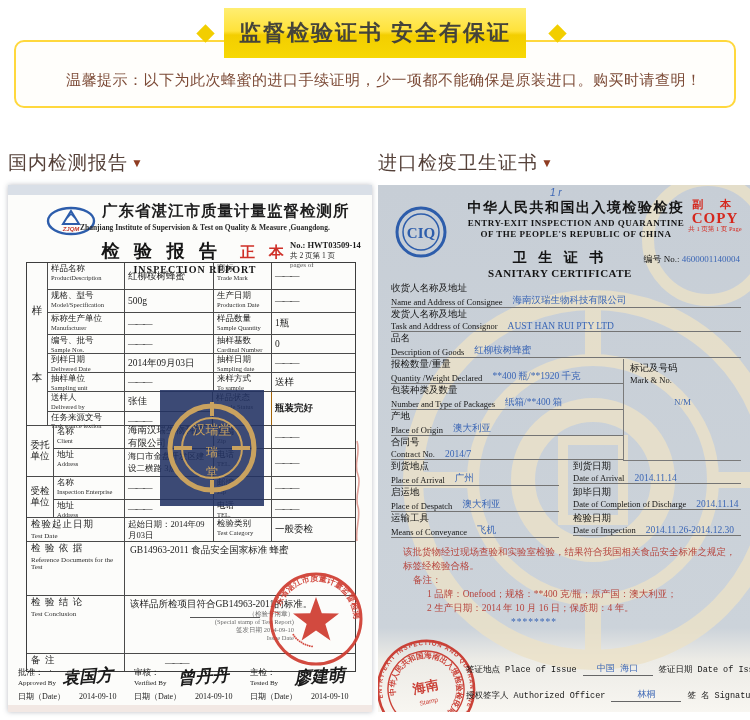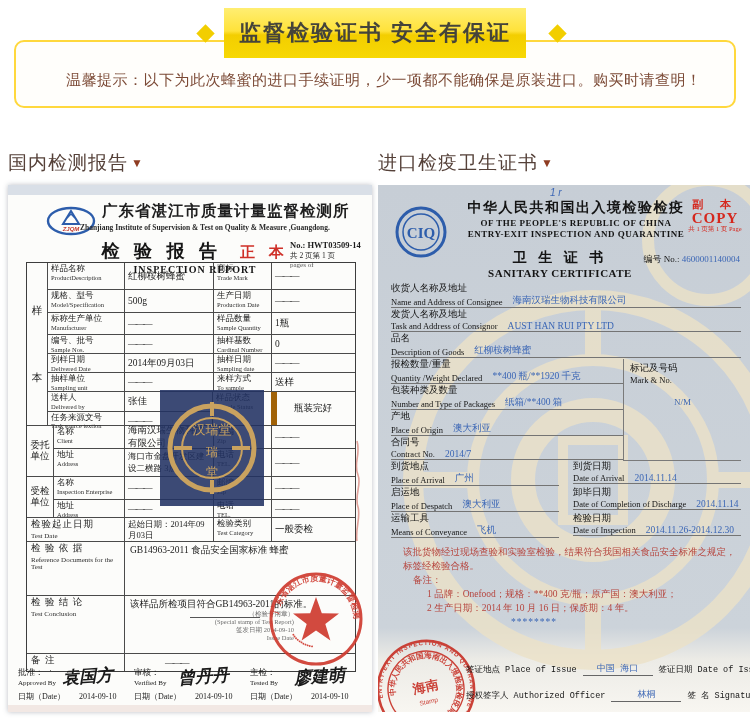--- a/index.html
+++ b/index.html
@@ -57,21 +57,21 @@
   .sec-a { display:flex; }
   .side-a { width:20px; display:flex; flex-direction:column; justify-content:space-around; align-items:center;
     font-size:10.5px; padding:14px 0; }
   .rows-a { flex:1; border-left:1px solid #4a4a4a; }
   .r78 { display:flex; border-top:1px solid #4a4a4a; height:34px; }
   .r78-left { display:flex; flex-direction:column; flex:1; }
   .r78-left .mini { display:flex; flex:1; }
   .r78-left .mini + .mini { border-top:1px solid #4a4a4a; }
   .r78-right { width:143px; display:flex; border-left:1px solid #4a4a4a; }
   .r78-right .c4i { width:58px; padding:1px 3px; }
-  .r78-right .c5i { flex:1; border-left:6px solid #a16207; padding:1px 17px; font-size:9.5px; display:flex; align-items:center; }
+  .r78-right .c5i { flex:1; border-left:1px solid #a16207; padding:1px 3px; font-size:9.5px; display:flex; align-items:center;font-weight:bold; }
   .secbc { display:flex; border-top:1px solid #4a4a4a; }
   .side-bc { width:26px; display:flex; align-items:center; justify-content:center; text-align:center;
     font-size:9.5px; line-height:11px; padding:1px; }
   .rows-bc { flex:1; border-left:1px solid #4a4a4a; }
   .c2b { width:70px; }
   .wide-lab { width:97px; padding:2px 4px; }
   .wide-lab .cn { font-size:9.5px; letter-spacing:1px; }
   .wide-lab .en { font-size:7px; margin-top:3px; color:#2e2e2e; }
   .dval { font-size:8.5px; line-height:10.5px; padding-top:1px; }
   .basis-val, .concl-val { font-size:9.5px; padding:2px 5px; position:relative; }
@@ -477,22 +477,22 @@
     <div class="pen-note">1 r</div>
 
     <svg class="ciq-logo" viewBox="0 0 54 54">
       <circle cx="27" cy="27" r="24" fill="none" stroke="#2d5dab" stroke-width="3"></circle>
       <circle cx="27" cy="27" r="18" fill="none" stroke="#2d5dab" stroke-width="1.5"></circle>
       <text x="27" y="33" text-anchor="middle" font-size="15" font-weight="bold" font-family="serif" fill="#2d5dab">CIQ</text>
     </svg>
 
     <div class="cr-head serif">
       <div class="cr-org-cn">中华人民共和国出入境检验检疫</div>
+      <div class="cr-org-en">ENTRY-EXIT  INSPECTION  AND  QUARANTINE</div>
       <div class="cr-org-en">OF  THE  PEOPLE'S  REPUBLIC  OF  CHINA</div>
-      <div class="cr-org-en">ENTRY-EXIT  INSPECTION  AND  QUARANTINE</div>
     </div>
 
     <div class="copy-block serif">
       <div class="copy-cn">副 本</div>
       <div class="copy-en">COPY</div>
       <div class="copy-pages">共 1 页第 1 页  Page</div>
     </div>
 
     <div class="cr-title serif">
       <div class="cr-title-cn">卫 生 证 书</div>

